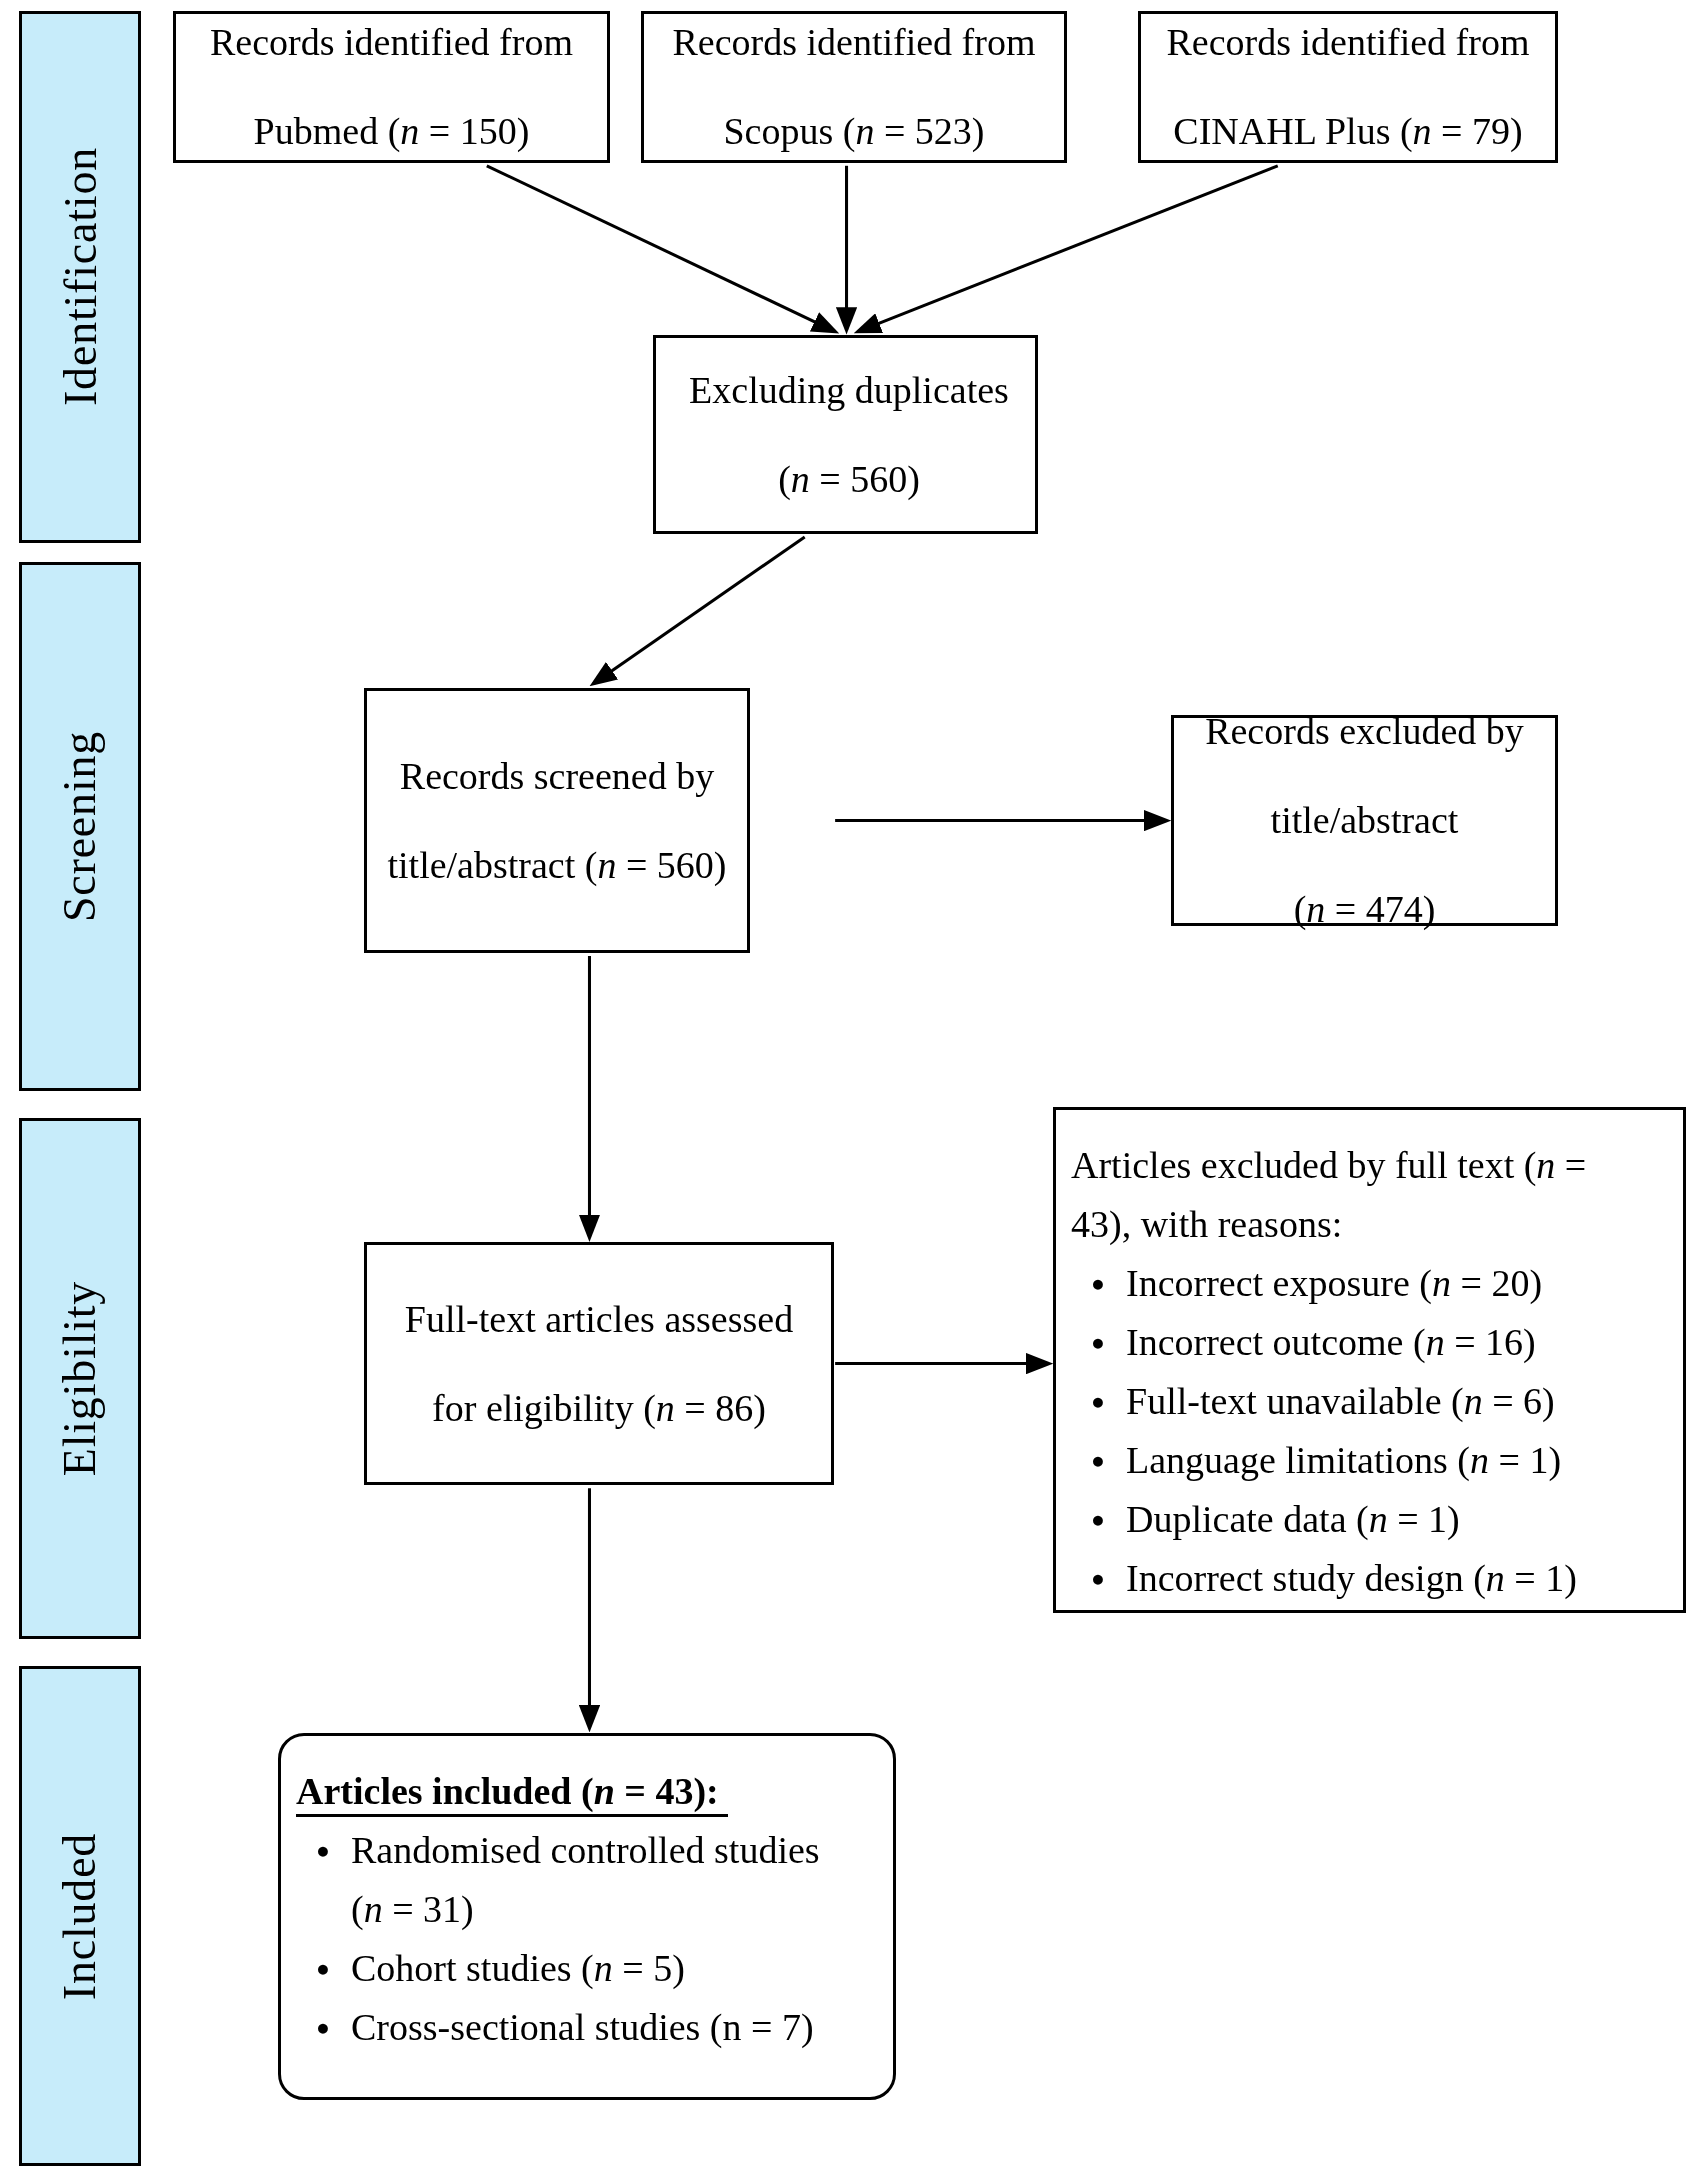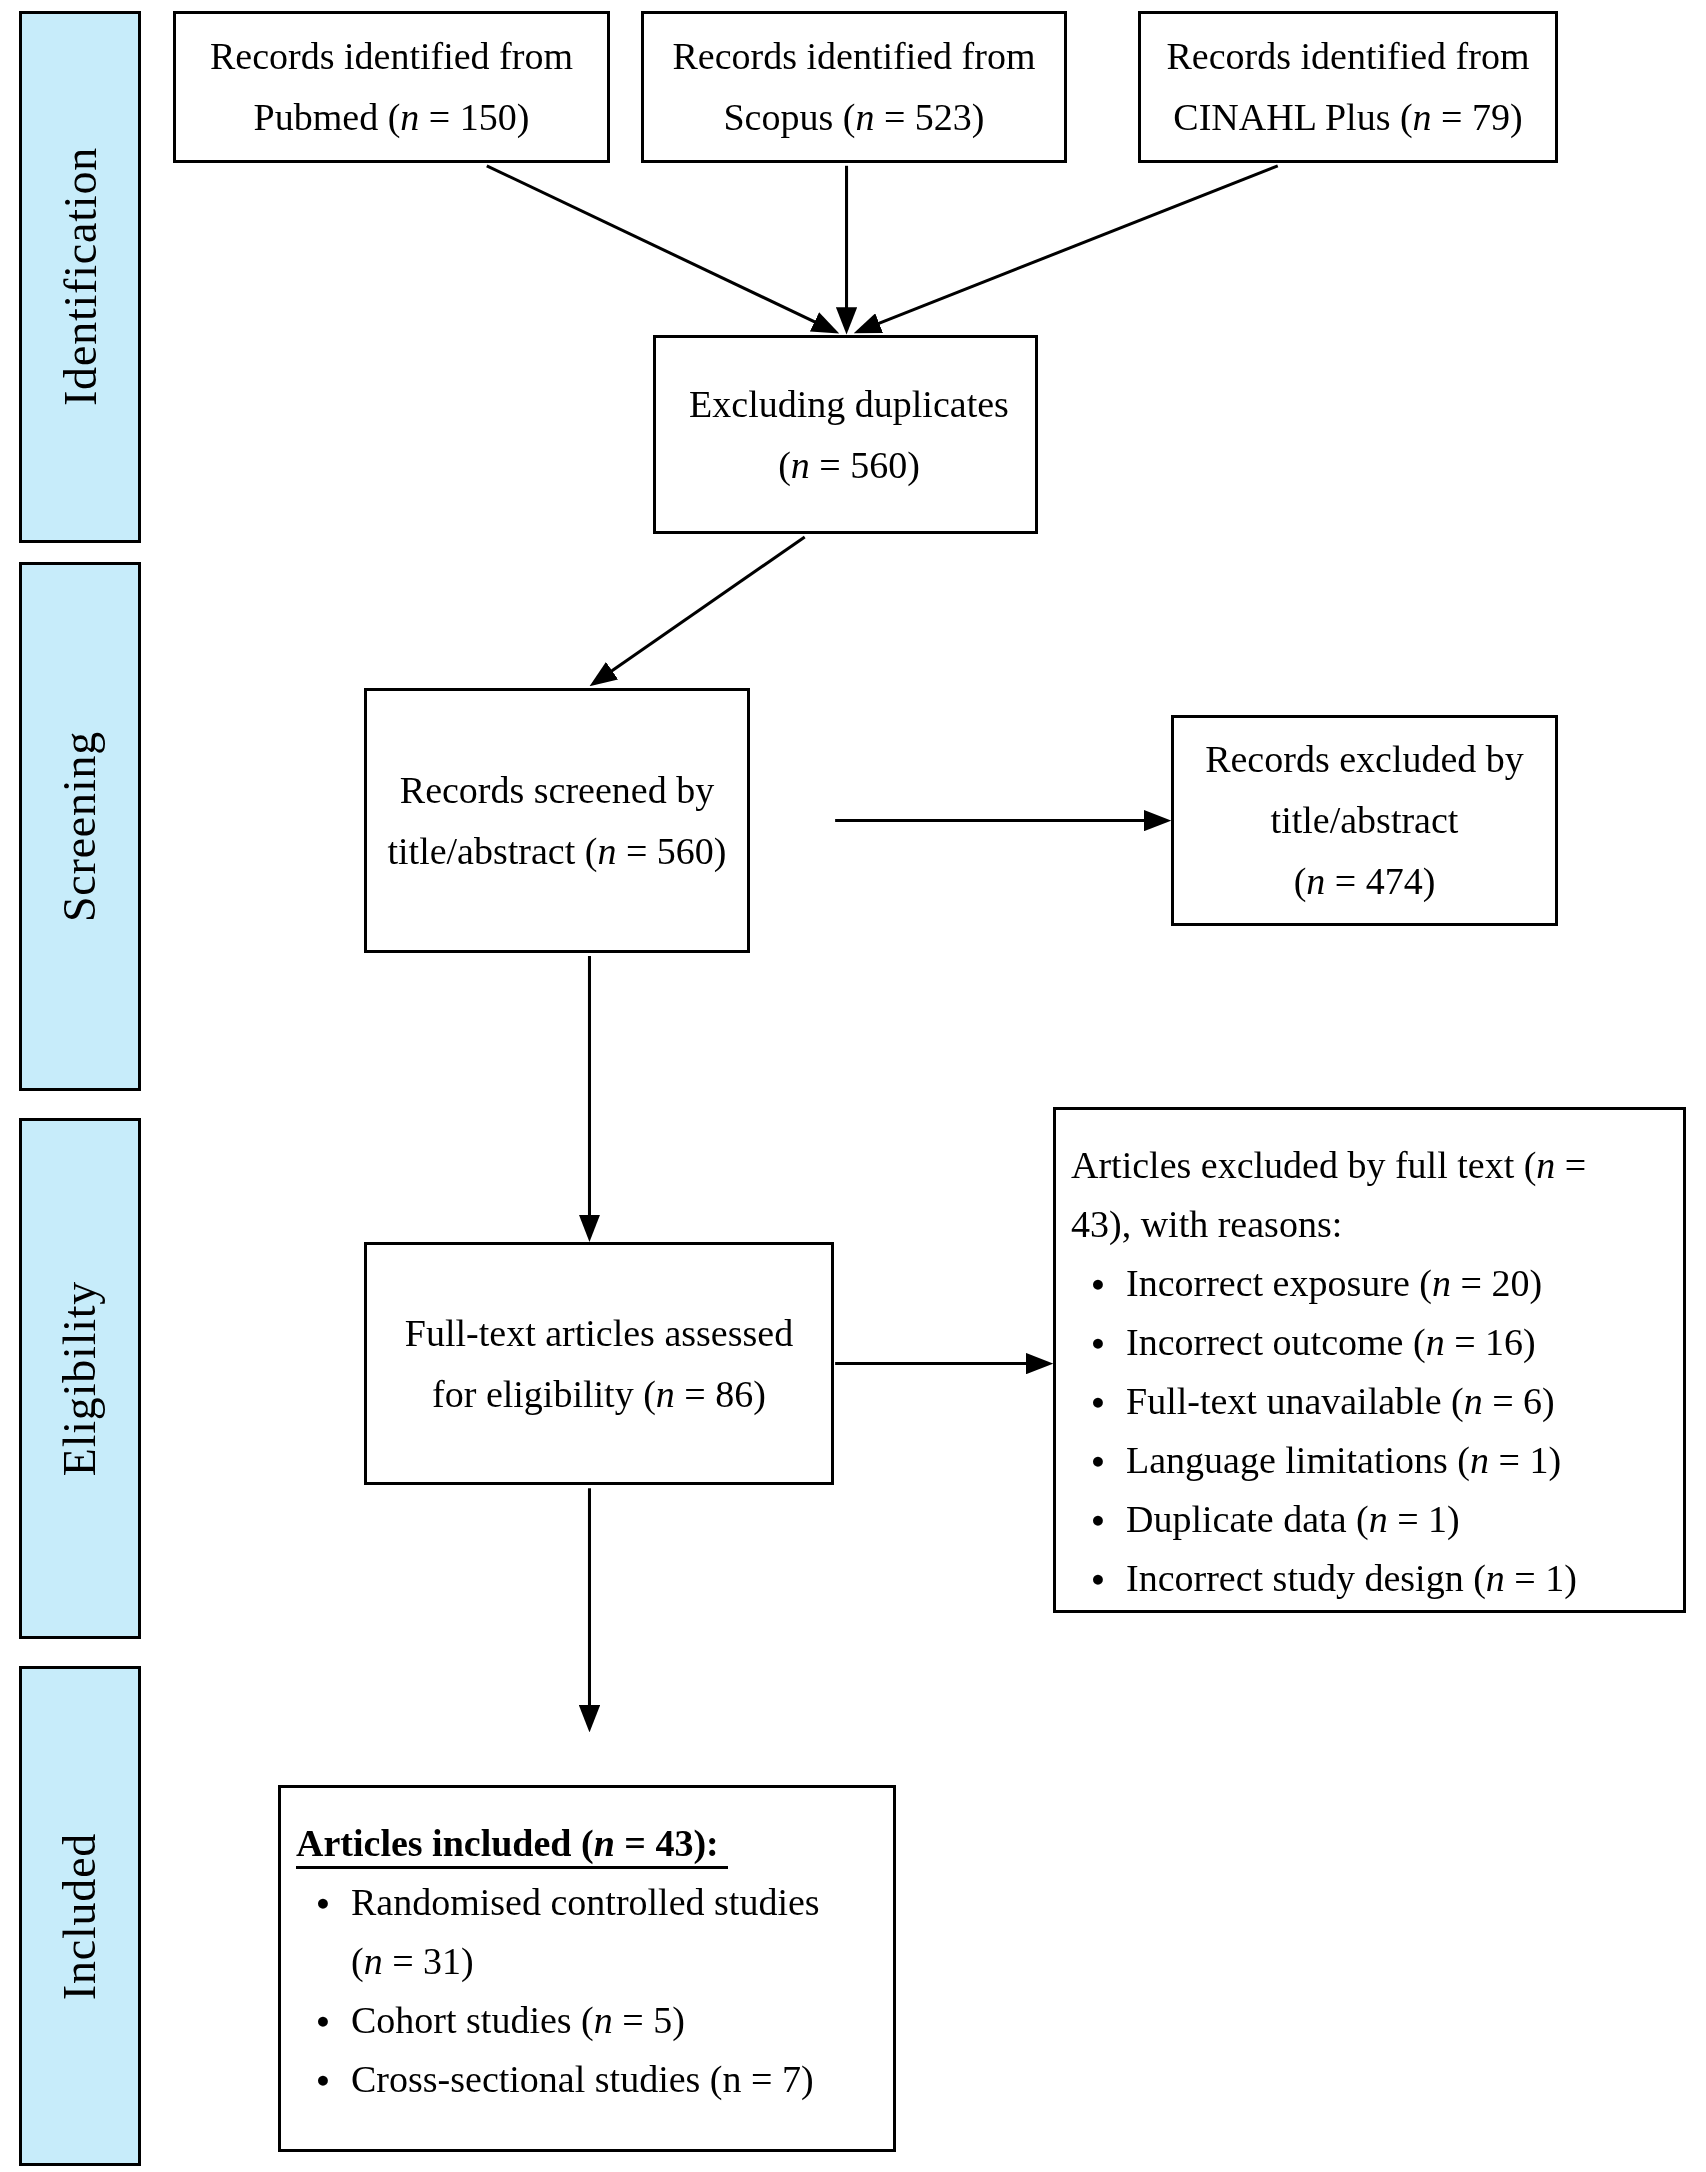--- a/index.html
+++ b/index.html
@@ -48,20 +48,21 @@
     font-size: 38px;
     line-height: 61px;
     z-index: 2;
   }
   .center {
     display: flex;
     flex-direction: column;
     justify-content: center;
     align-items: center;
     text-align: center;
+    gap: 28px;
   }
   .listbox {
     padding: 26px 15px 16px 15px;
     line-height: 59px;
     text-align: left;
     border-width: 3.8px;
   }
   .tline { white-space: nowrap; }
   .bullet-item {
     display: flex;
@@ -183,21 +184,21 @@
         </div>
         <div class="bullet-item">
           <span class="marker">●</span>
           <div class="bullet-content">
             <div class="tline"><span>Incorrect study design (</span><span class="it">n</span><span> = 1)</span></div>
           </div>
         </div>
       </div>
   </div>
 
-  <div class="box listbox" style="left:278px; top:1785px; width:618px; height:367px;">
+  <div class="box listbox" style="left:278px; top:1733px; width:618px; height:367px;border-radius:26px;">
     <div>
         <div class="tline"><span class="bd un">Articles included (</span><span class="it bd un">n</span><span class="bd un"> = 43):&nbsp;</span></div>
       </div>
     <div>
         <div class="bullet-item">
           <span class="marker">●</span>
           <div class="bullet-content">
             <div class="tline"><span>Randomised controlled studies</span></div>
             <div class="tline"><span>(</span><span class="it">n</span><span> = 31)</span></div>
           </div>

